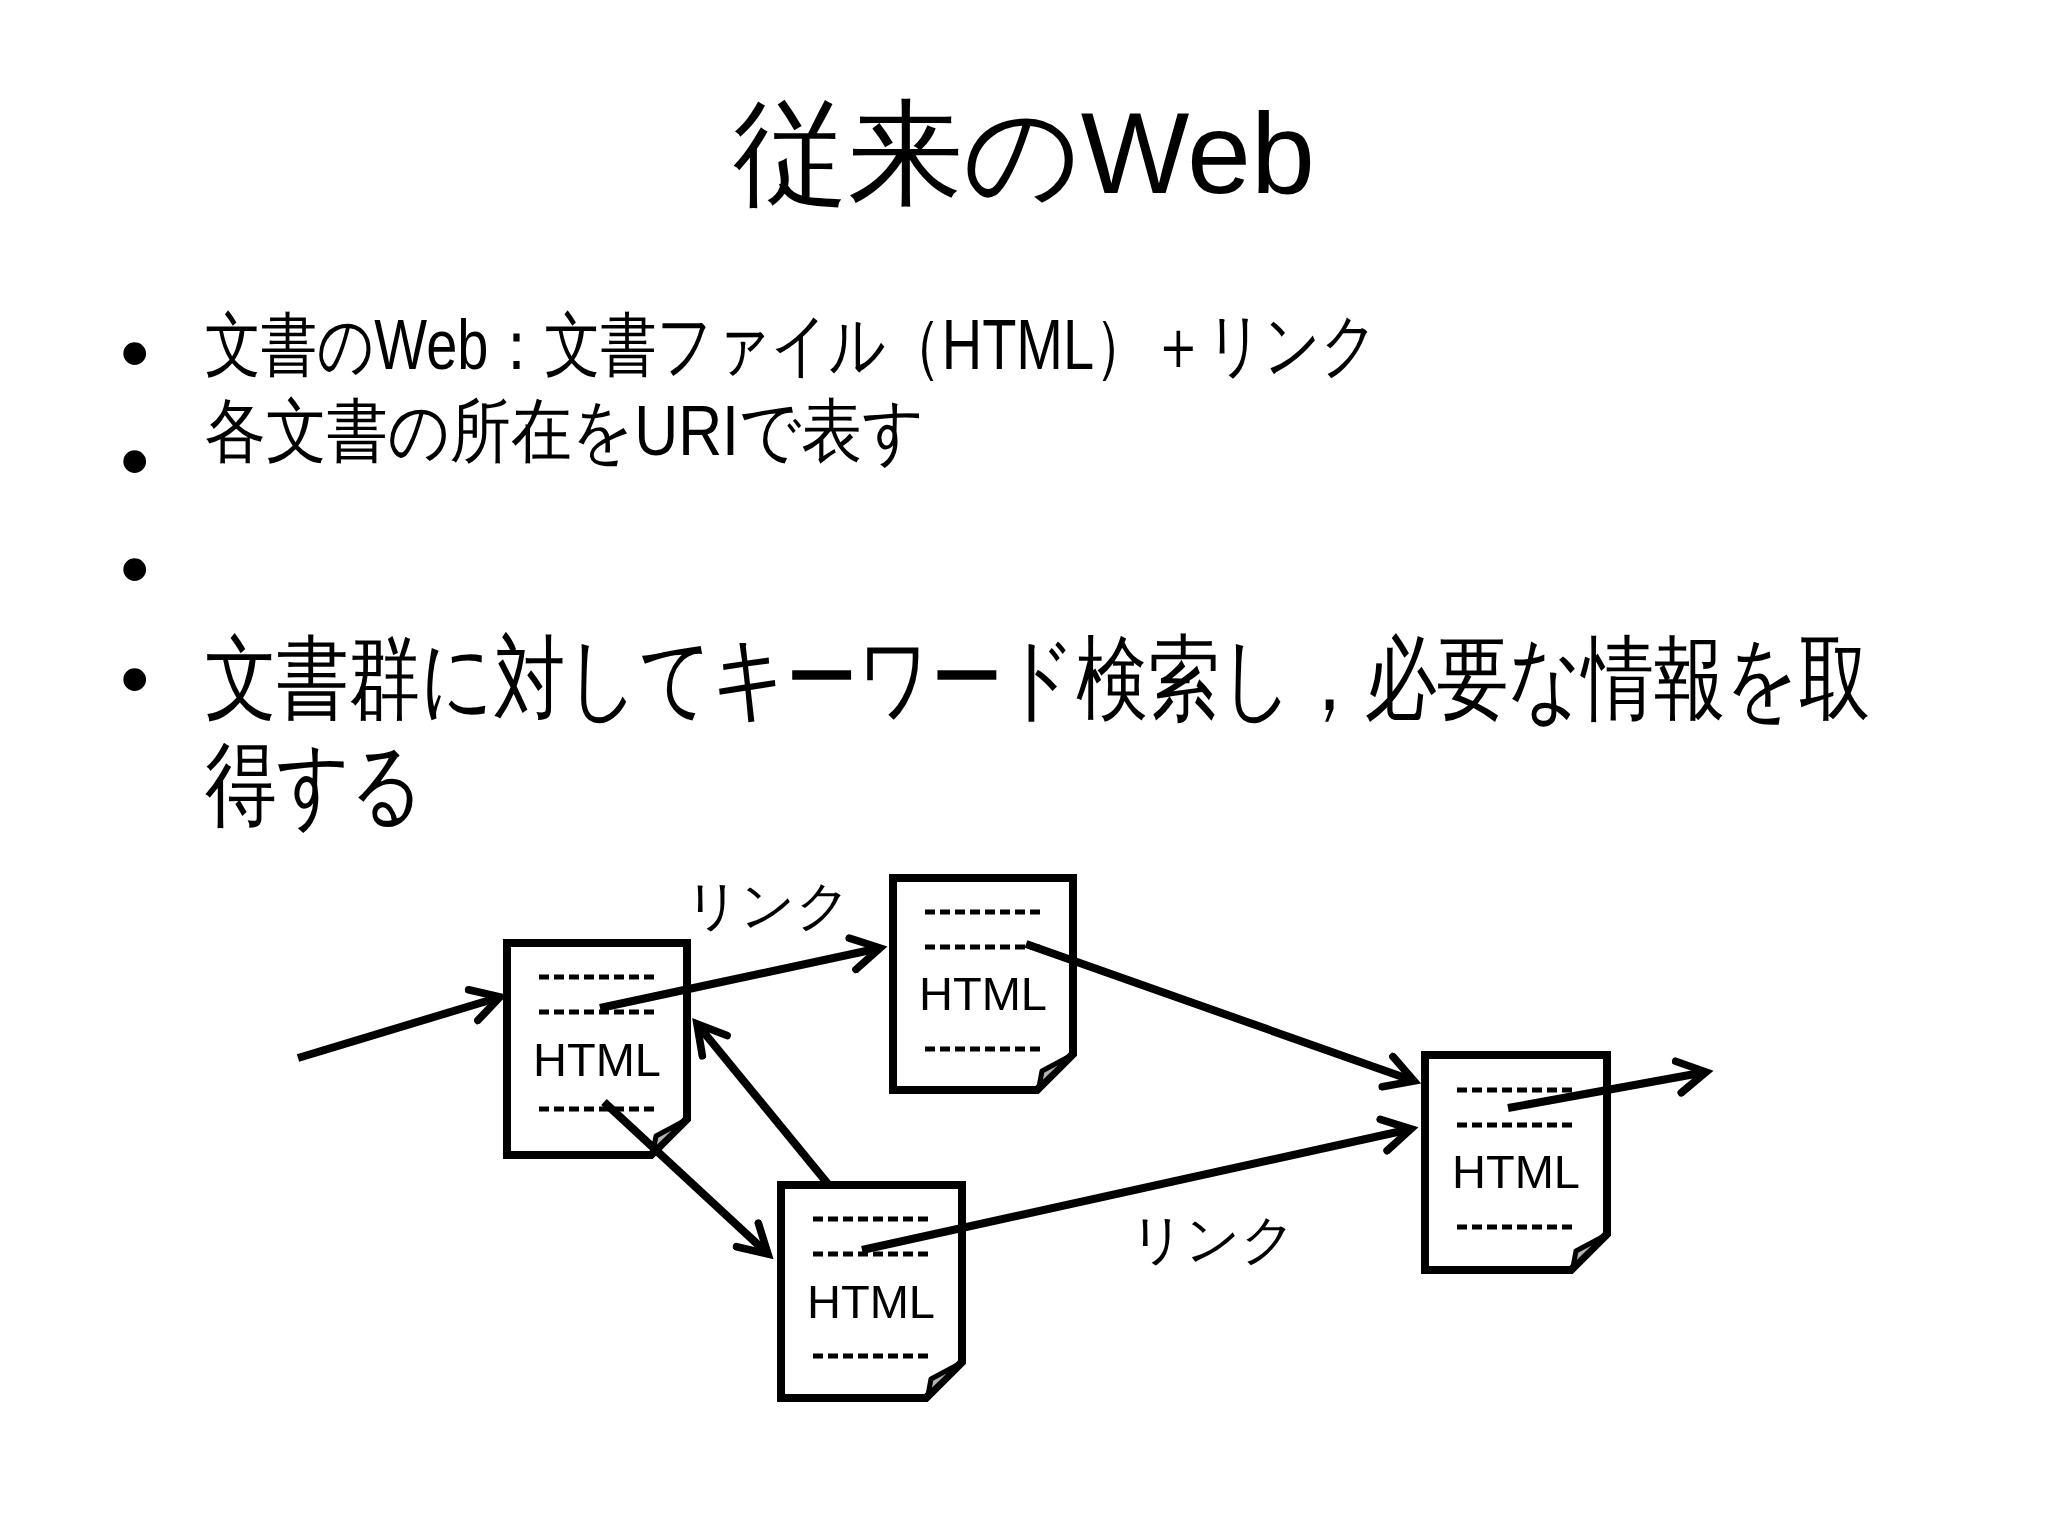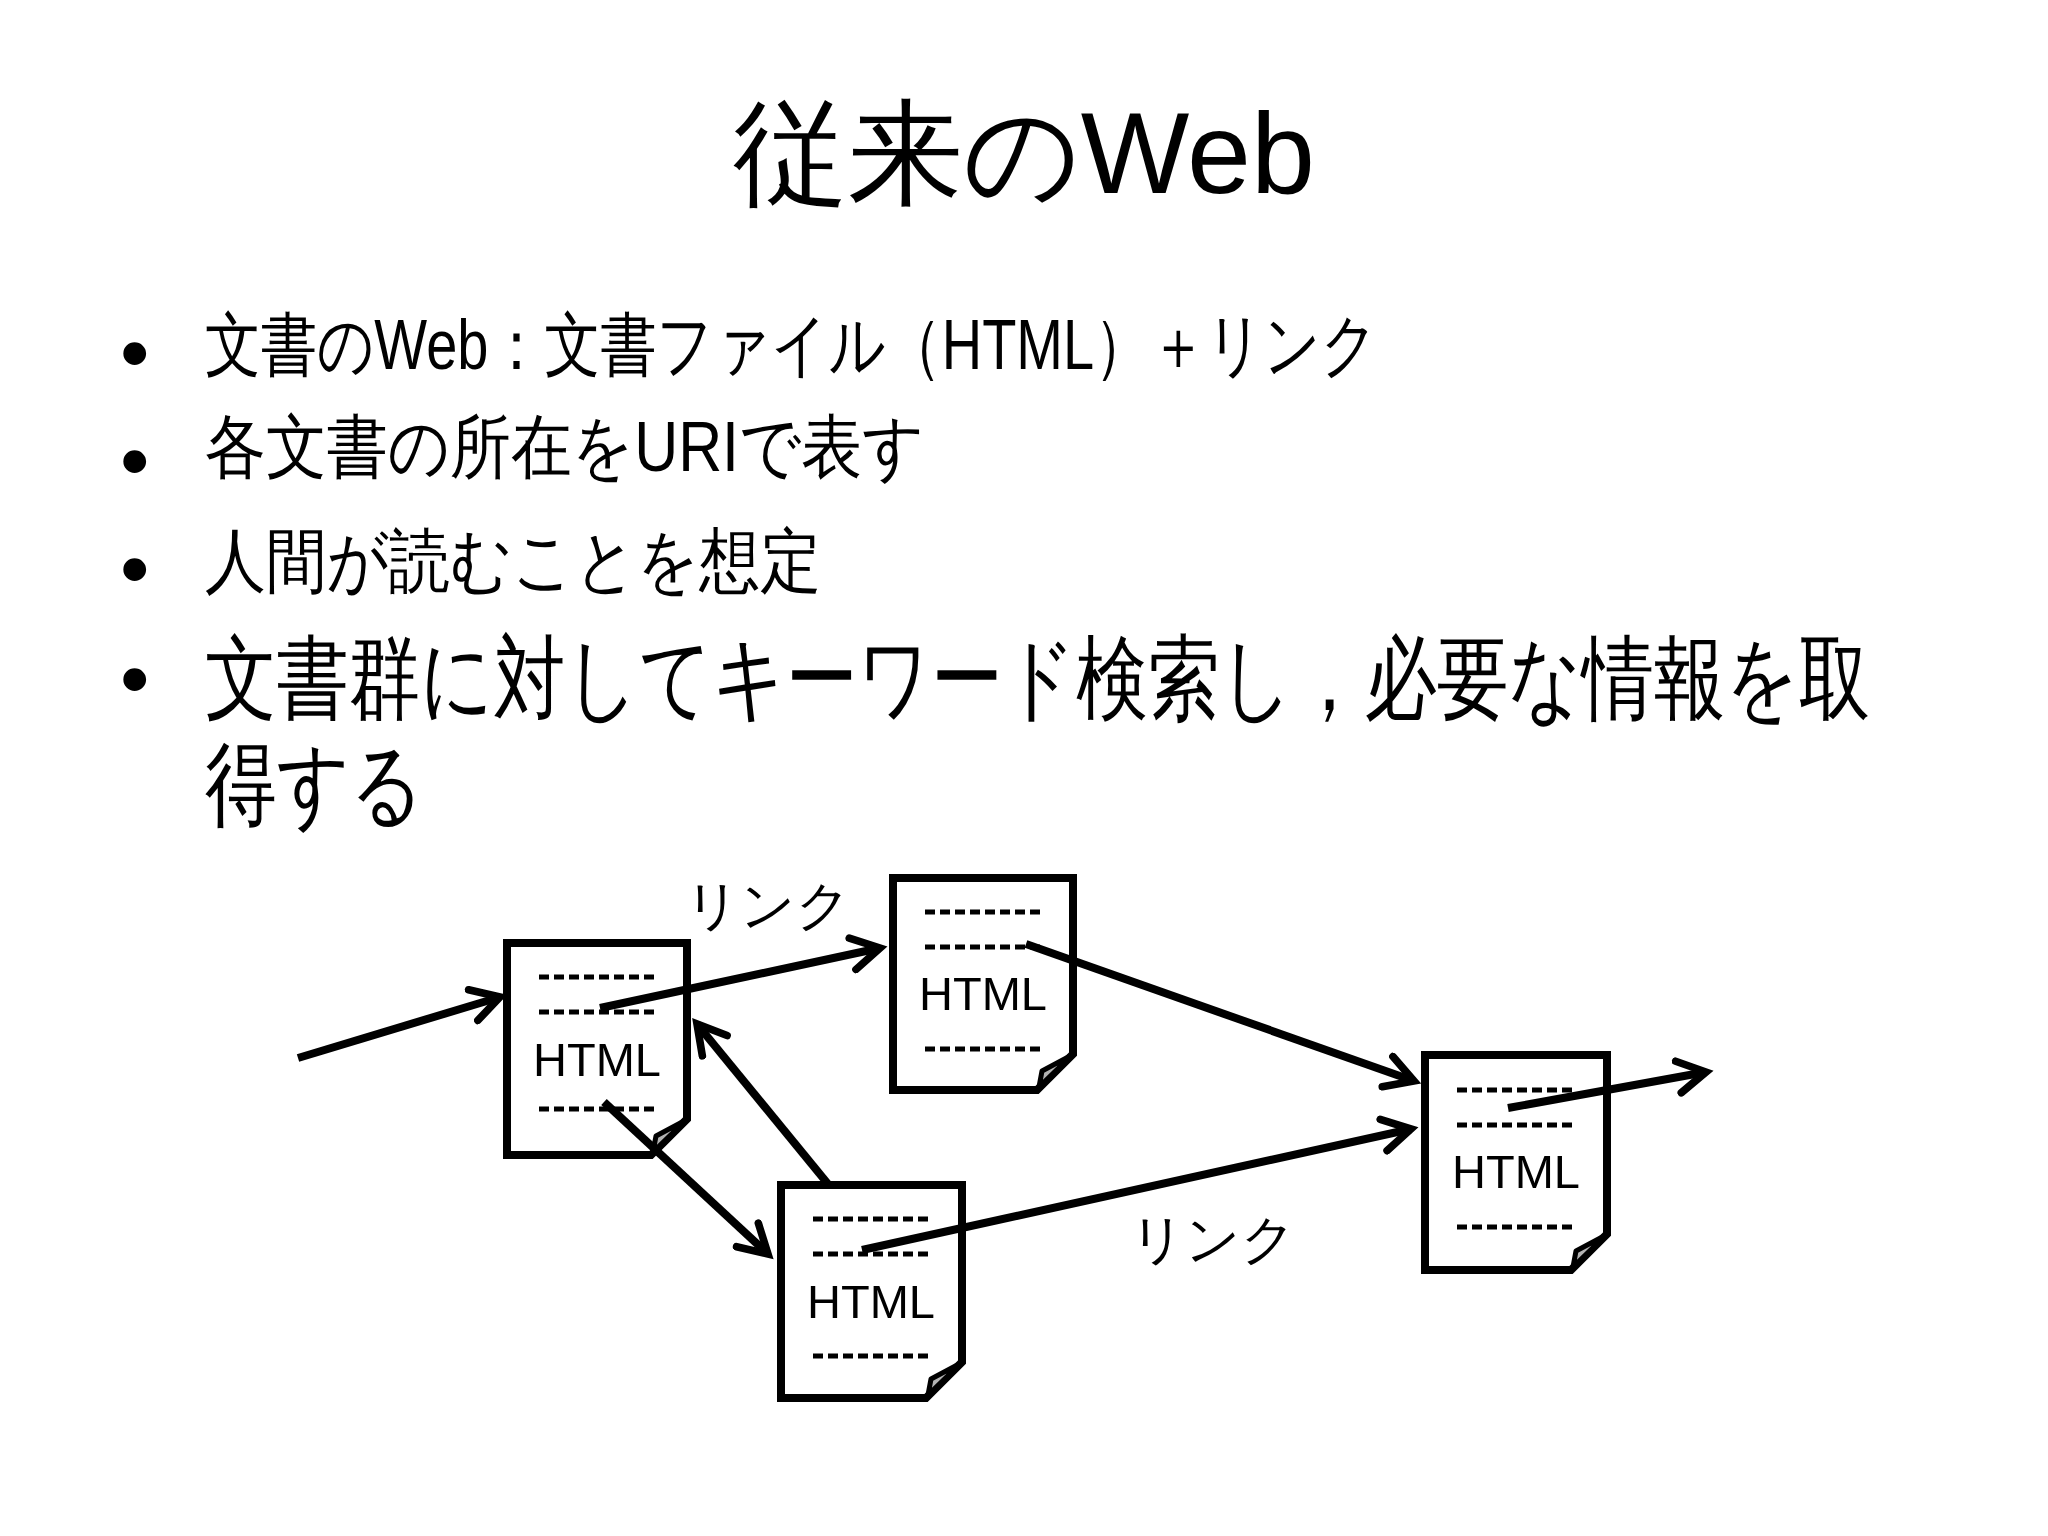--- a/index.html
+++ b/index.html
@@ -32,28 +32,25 @@
 <div id="slide">
 
   <div class="title">従来のWeb</div>
 
   <span class="dot" style="top:310px">•</span>
   <div class="bullet-line b123" style="left:205px;top:310px">
     <span class="txt" style="transform:scaleX(0.80)">文書のWeb：文書ファイル（HTML）＋リンク</span>
   </div>
 
   <span class="dot" style="top:418px">•</span>
-  <div class="bullet-line b123" style="left:205px;top:412px">
+  <div class="bullet-line b123" style="left:205px;top:396px">
     <span class="txt" style="transform:scaleX(0.87)">各文書の所在をURIで表す</span>
   </div>
 
   <span class="dot" style="top:526px">•</span>
-  <div class="bullet-line b123" style="left:205px;top:526px">
-    <span class="txt" style="transform:scaleX(0.87)">人間が読むことを想定</span>
-  </div>
 
   <span class="dot" style="top:636px">•</span>
   <div class="bullet-line b4" style="left:205px;top:632px">
     <span class="txt" style="transform:scaleX(0.78)">文書群に対してキーワード検索し，必要な情報を取</span>
   </div>
   <div class="bullet-line b4" style="left:205px;top:738px">
     <span class="txt" style="transform:scaleX(0.78)">得する</span>
   </div>
 
   <svg id="diagram" width="2048" height="1536" viewBox="0 0 2048 1536">

